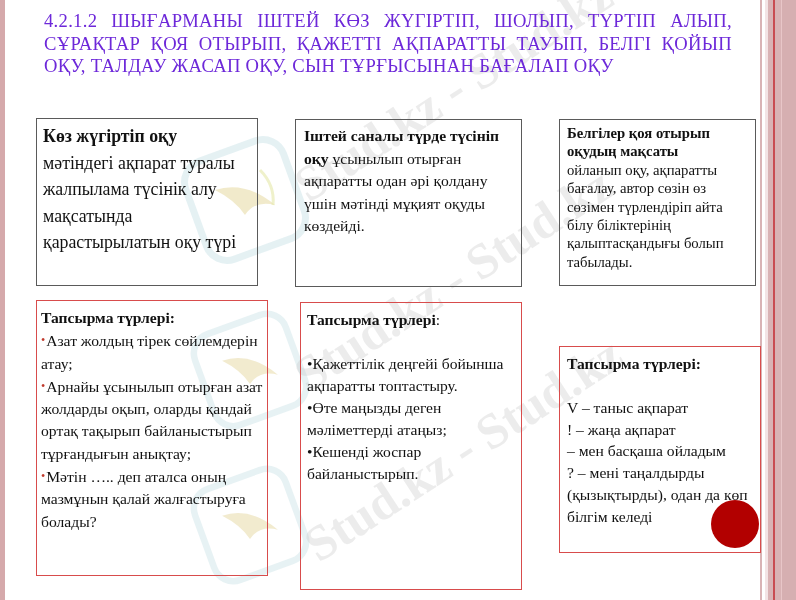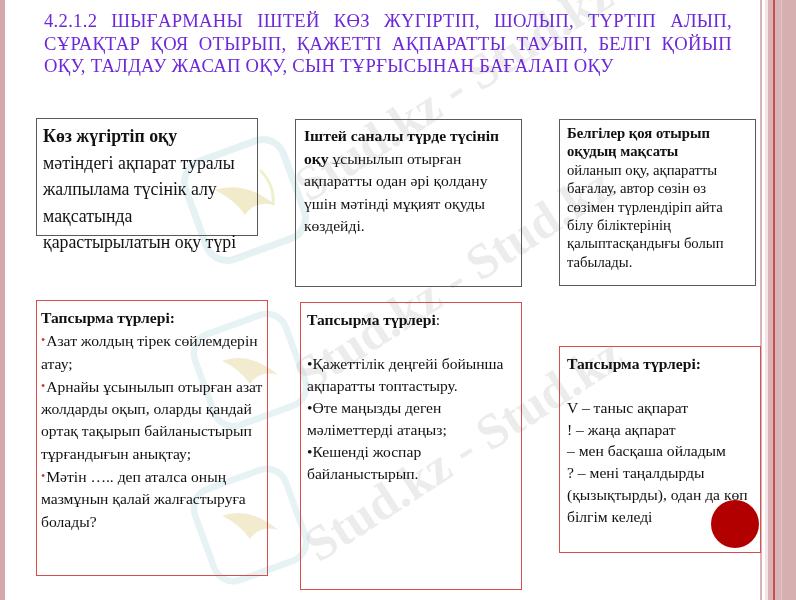--- a/index.html
+++ b/index.html
@@ -15,21 +15,21 @@
     position: absolute; left: 44px; top: 10px; width: 688px;
     font-size: 18.6px; line-height: 22.5px; letter-spacing: 0.3px;
     text-align: justify; text-align-last: left; color: #6d28d9;
   }
 
   .box { position: absolute; background: transparent; font-size: 17px; line-height: 24px; color: #111; }
   .box.gray { border: 1.5px solid #5a5a5a; }
   .box.red { border: 1.5px solid #d84c4c; }
   .box b { font-weight: bold; }
 
-  #b1 { left: 36px; top: 118px; width: 222px; height: 118px; padding: 4px 6px; font-size: 17.8px; line-height: 26.5px; }
+  #b1 { left: 36px; top: 118px; width: 222px; height: 168px; padding: 4px 6px; font-size: 17.8px; line-height: 26.5px; }
   #b2 { left: 295px; top: 119px; width: 227px; height: 168px; padding: 5px 8px; font-size: 15.6px; line-height: 22.5px; }
   #b3 { left: 559px; top: 119px; width: 197px; height: 167px; padding: 4px 7px; font-size: 14.7px; line-height: 18.4px; }
   #b4 { left: 36px; top: 300px; width: 232px; height: 276px; padding: 6px 4px; font-size: 15.6px; line-height: 22.3px; }
   #b5 { left: 300px; top: 302px; width: 222px; height: 288px; padding: 6px 6px; font-size: 15.6px; line-height: 22px; }
   #b6 { left: 559px; top: 346px; width: 202px; height: 207px; padding: 6px 7px; font-size: 15.6px; line-height: 21.8px; }
 
   .bullet-red { color: #c0392b; font-size: 12px; vertical-align: 2px; margin-right: 1px; }
   .gap { height: 22px; }
 
   .red-dot {

